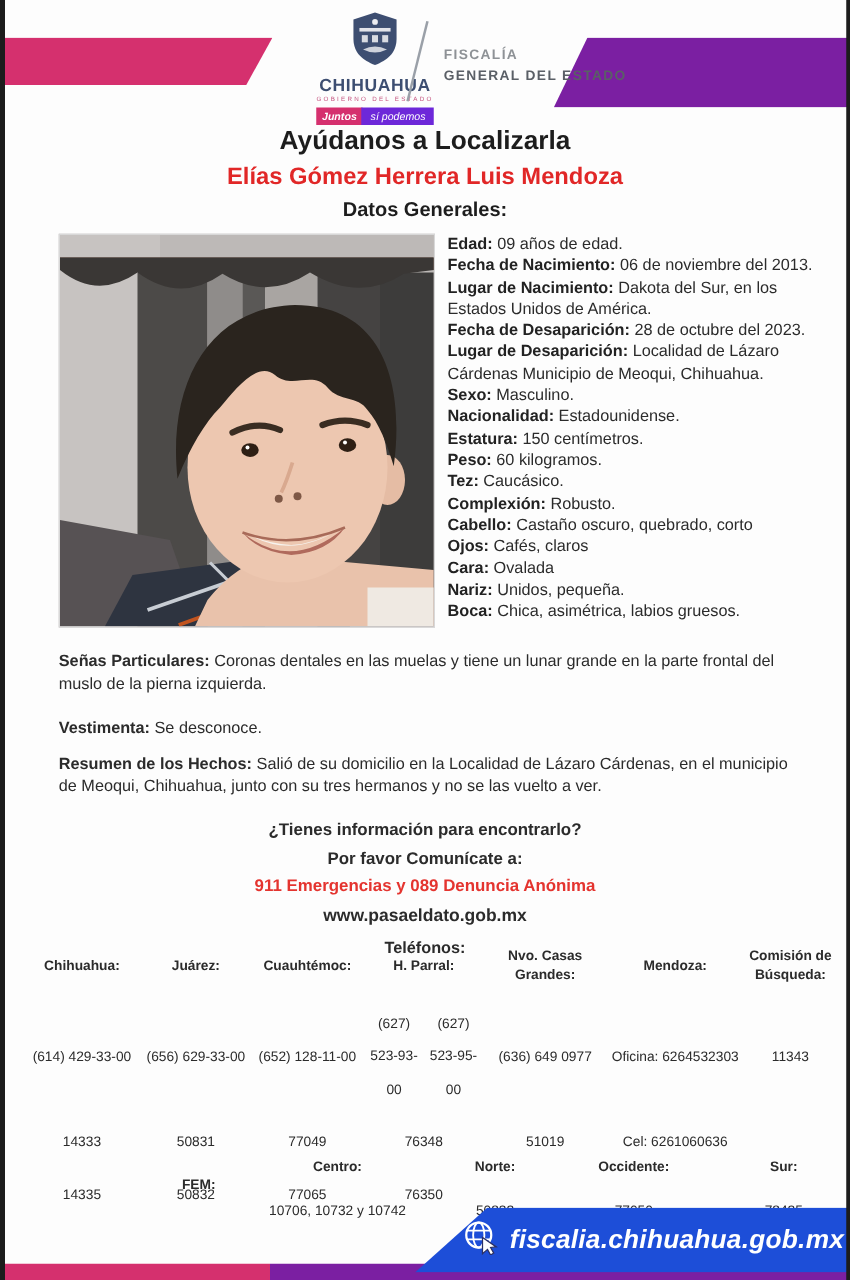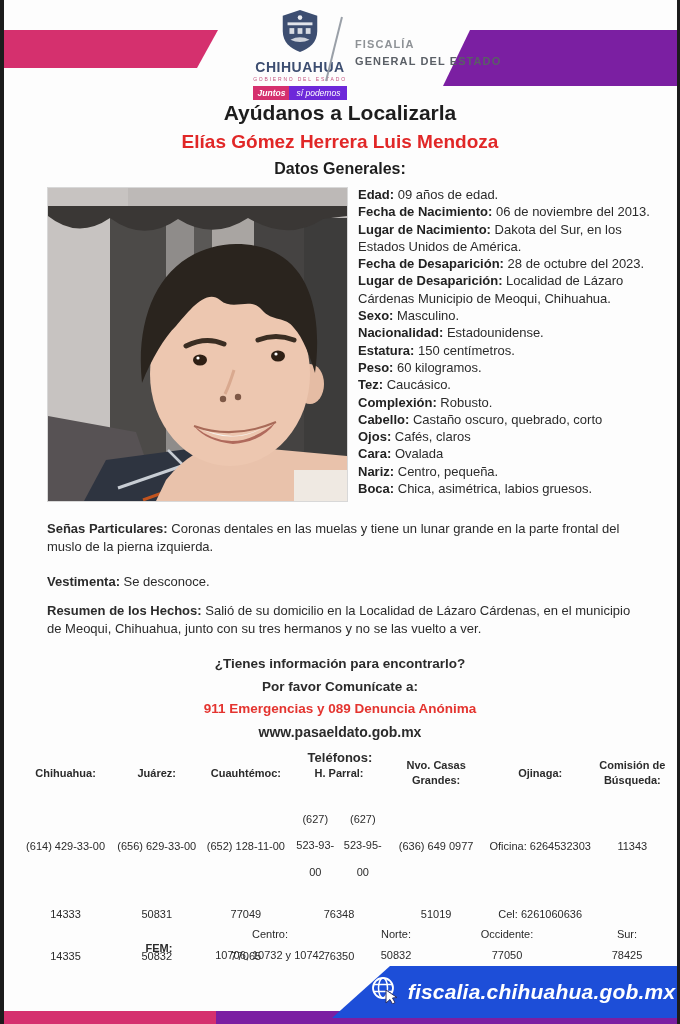--- a/index.html
+++ b/index.html
@@ -60,21 +60,21 @@
   .ptable .cell{text-align:center;display:flex;flex-direction:row;align-items:center;justify-content:center;}
   .rowA{min-height:46px;}
   .rowB,.rowC{min-height:26px;}
   .rowD{min-height:28px;margin-top:44px;}
   .parral2 div{line-height:2.4;}
 
   
   .fem{position:absolute;left:128px;top:928px;display:flex;font-size:11px;}
   .fem-label{font-weight:bold;width:62px;text-align:center;margin-top:14px;}
   .fem-zone{text-align:center;}
-  .fem-zone .zname{font-weight:normal;margin-bottom:9px;}
+  .fem-zone .zname{font-weight:bold;margin-bottom:23px;}
   .z-centro{width:160px;}
   .z-norte{width:92px;}
   .z-occ{width:130px;}
   .z-sur{width:110px;}
 
   
   .strip-pink{position:absolute;left:4px;bottom:0;width:212px;height:13px;background:#D5306E;z-index:2;}
   .strip-purple{position:absolute;left:216px;right:0;bottom:0;height:13px;background:#7B1FA2;z-index:2;}
   .navy-band{position:absolute;left:332px;top:966px;width:348px;height:52px;background:#1d4ed8;z-index:4;
     clip-path:polygon(58px 0,100% 0,100% 100%,0 100%);
@@ -167,41 +167,41 @@
     <div class="dline"><b>Lugar de Desaparición:</b> <span>Localidad de Lázaro Cárdenas Municipio de Meoqui, Chihuahua.</span></div>
     <div class="dline"><b>Sexo:</b> <span>Masculino.</span></div>
     <div class="dline"><b>Nacionalidad:</b> <span>Estadounidense.</span></div>
     <div class="dline"><b>Estatura:</b> <span>150 centímetros.</span></div>
     <div class="dline"><b>Peso:</b> <span>60 kilogramos.</span></div>
     <div class="dline"><b>Tez:</b> <span>Caucásico.</span></div>
     <div class="dline"><b>Complexión:</b> <span>Robusto.</span></div>
     <div class="dline"><b>Cabello:</b> <span>Castaño oscuro, quebrado, corto</span></div>
     <div class="dline"><b>Ojos:</b> <span>Cafés, claros</span></div>
     <div class="dline"><b>Cara:</b> <span>Ovalada</span></div>
-    <div class="dline"><b>Nariz:</b> <span>Centro, pequeña.</span></div>
+    <div class="dline"><b>Nariz:</b> <span>Unidos, pequeña.</span></div>
     <div class="dline"><b>Boca:</b> <span>Chica, asimétrica, labios gruesos.</span></div>
   </div>
 
   <div class="para para-senas"><b>Señas Particulares:</b> <span>Coronas dentales en las muelas y tiene un lunar grande en la parte frontal del muslo de la pierna izquierda.</span></div>
   <div class="para para-vest"><b>Vestimenta:</b> <span>Se desconoce.</span></div>
   <div class="para para-resumen"><b>Resumen de los Hechos:</b> <span>Salió de su domicilio en la Localidad de Lázaro Cárdenas, en el municipio de Meoqui, Chihuahua, junto con su tres hermanos y no se las vuelto a ver.</span></div>
 
   <div class="t-center contact-q">¿Tienes información para encontrarlo?</div>
   <div class="t-center contact-i">Por favor Comunícate a:</div>
   <div class="t-center contact-e">911 Emergencias y 089 Denuncia Anónima</div>
   <div class="t-center contact-w">www.pasaeldato.gob.mx</div>
   <div class="t-center contact-t">Teléfonos:</div>
 
   <div class="ptable">
     <div class="hcell">Chihuahua:</div>
     <div class="hcell">Juárez:</div>
     <div class="hcell">Cuauhtémoc:</div>
     <div class="hcell">H. Parral:</div>
     <div class="hcell">Nvo. Casas Grandes:</div>
-    <div class="hcell">Ojinaga:</div>
+    <div class="hcell">Mendoza:</div>
     <div class="hcell">Comisión de Búsqueda:</div>
 
     <div class="cell rowA">(614) 429-33-00</div>
     <div class="cell rowA">(656) 629-33-00</div>
     <div class="cell rowA">(652) 128-11-00</div>
     <div class="cell rowA parral2">
       <div>(627) 523-93-00</div>
       <div>(627) 523-95-00</div>
     </div>
     <div class="cell rowA">(636) 649 0977</div>

